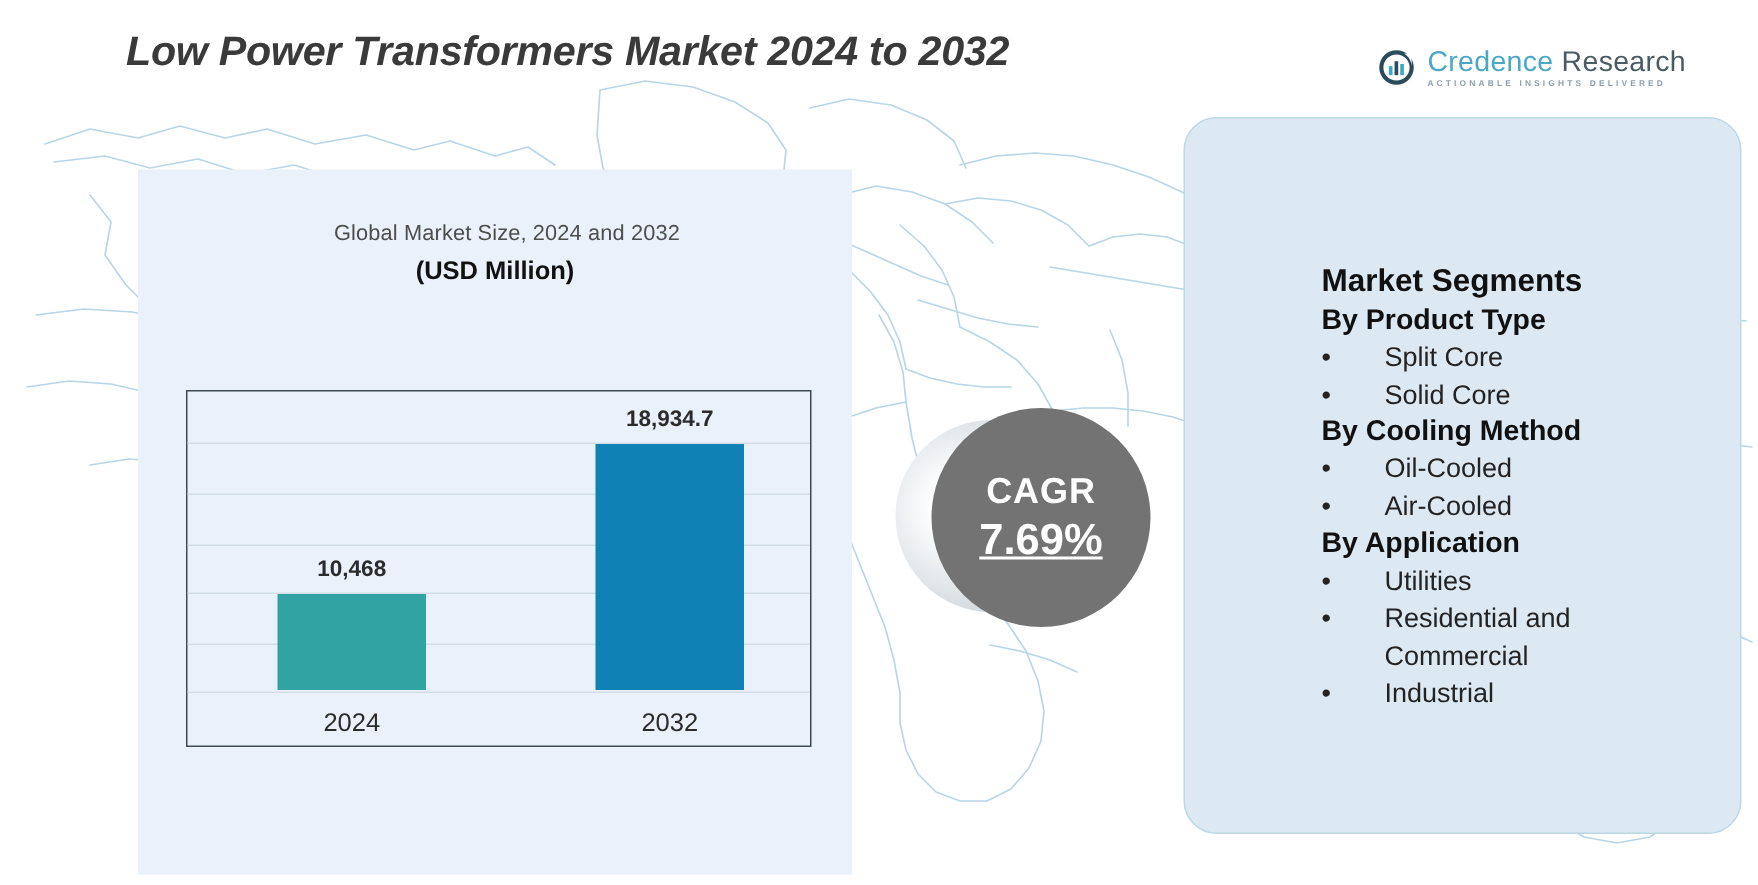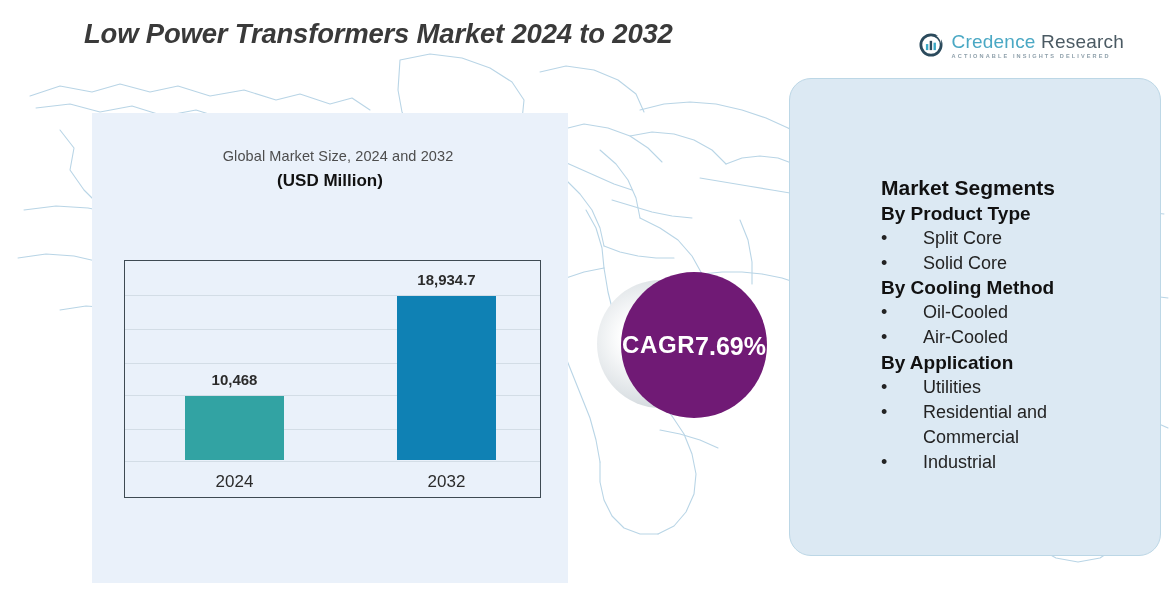--- a/index.html
+++ b/index.html
@@ -96,27 +96,27 @@
 
   
   .cagr-wrap { position:absolute; left:597px; top:272px; z-index:5; }
   .cagr-shadow {
     position:absolute; left:0; top:8px; width:128px; height:128px;
     border-radius:50%;
     background:radial-gradient(circle at 35% 45%, #ffffff 18%, #d7dde1 62%, #b9c2c8 100%);
   }
   .cagr-circle {
     position:absolute; left:24px; top:0; width:146px; height:146px;
-    border-radius:50%; background:#701a75;
-    display:flex; flex-direction:row;
+    border-radius:50%; background:#737373;
+    display:flex; flex-direction:column;
     align-items:center; justify-content:center;
     color:#ffffff;
   }
   .cagr-title { font-size:24px; font-weight:bold; letter-spacing:0.6px; }
-  .cagr-value { font-size:25px; font-weight:bold; margin-top:2px; }
+  .cagr-value { font-size:29px; font-weight:bold; margin-top:2px;text-decoration:underline; }
 
   
   .segments {
     position:absolute; left:789px; top:78px;
     width:372px; height:478px;
     background:#dce9f3; border:1px solid #bcd7e6;
     border-radius:22px; z-index:4;
     padding:96px 16px 0 16px;
   }
   .seg-title {

